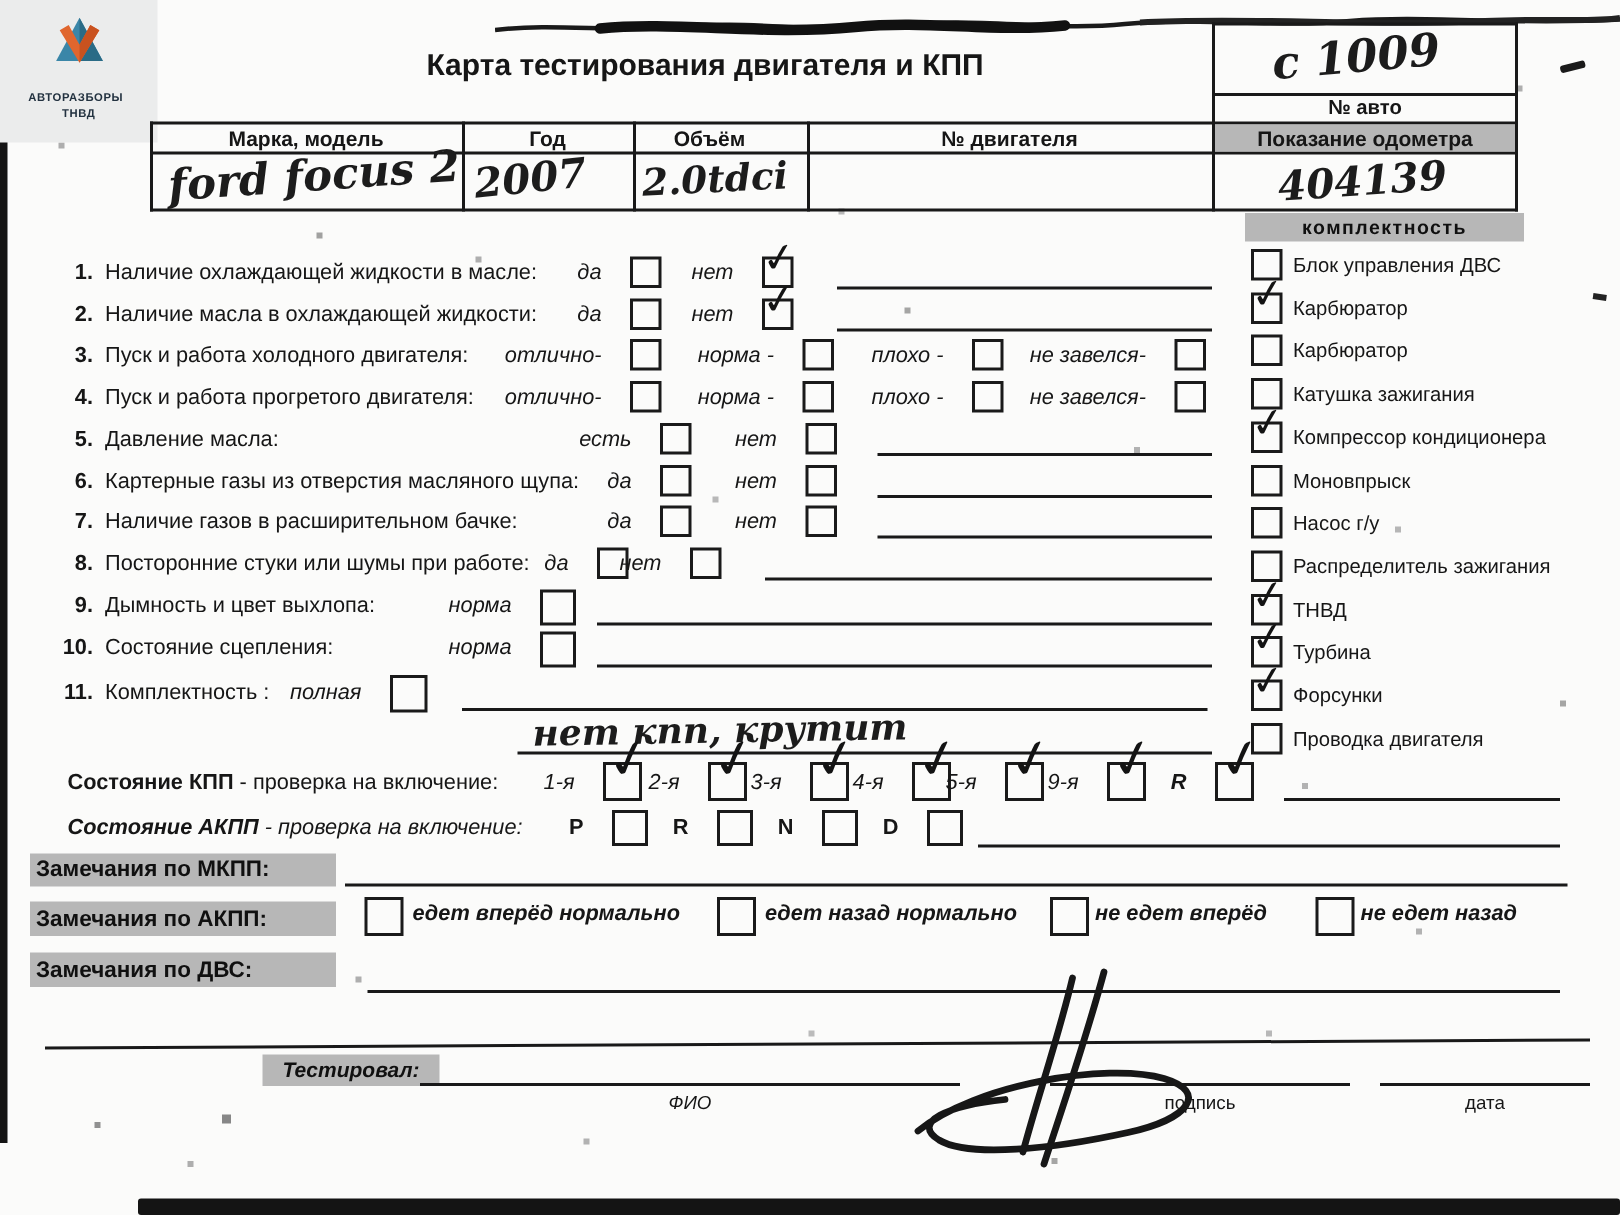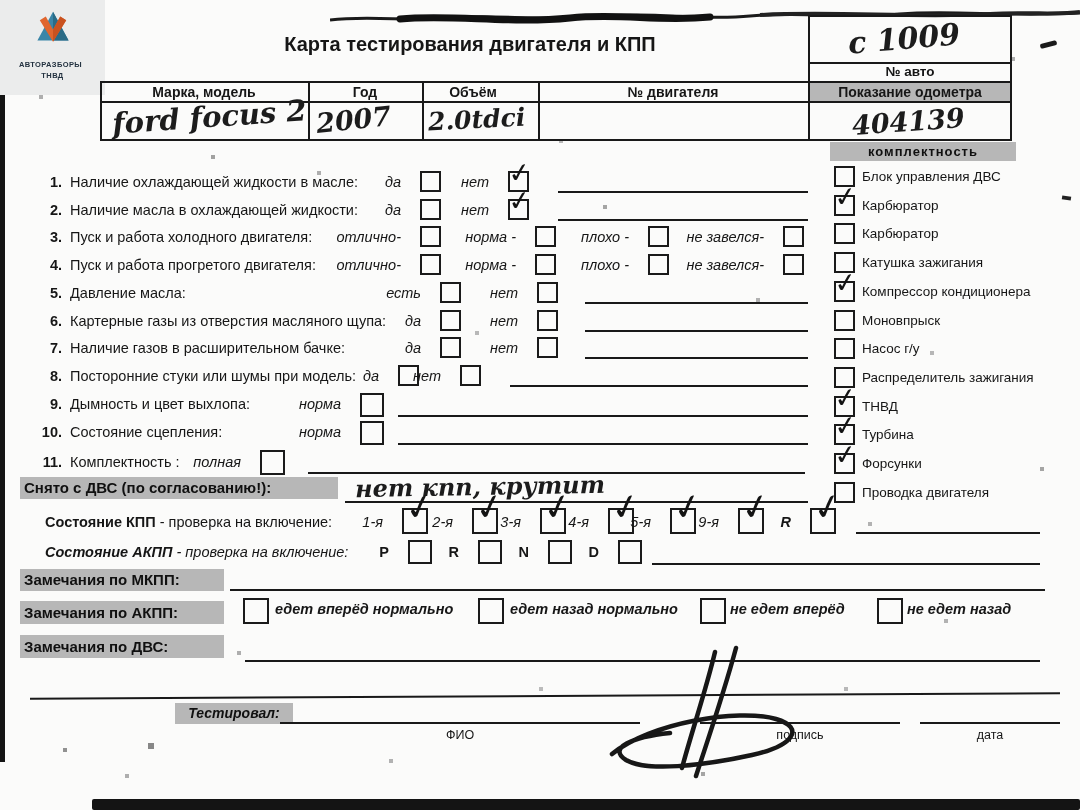--- a/index.html
+++ b/index.html
@@ -226,21 +226,21 @@
     <span class="qnum">7.</span>
     <span class="qlabel">Наличие газов в расширительном бачке:</span>
     <span class="opt" style="left:440px;">да</span>
     <span class="cb" style="left:440px;top:-1px;"></span>
     <span class="opt" style="left:537px;">нет</span>
     <span class="cb" style="left:537px;top:-1px;"></span>
     <span class="hl" style="left:585px;top:19px;width:223px;"></span>
   </div>
   <div class="q" style="top:366px;">
     <span class="qnum">8.</span>
-    <span class="qlabel">Посторонние стуки или шумы при модель:</span>
+    <span class="qlabel">Посторонние стуки или шумы при работе:</span>
     <span class="opt" style="left:398px;">да</span>
     <span class="cb" style="left:398px;top:-1px;"></span>
     <span class="opt" style="left:460px;">нет</span>
     <span class="cb" style="left:460px;top:-1px;"></span>
     <span class="hl" style="left:510px;top:19px;width:298px;"></span>
   </div>
   <div class="q" style="top:394px;">
     <span class="qnum">9.</span>
     <span class="qlabel">Дымность и цвет выхлопа:</span>
     <span class="opt" style="left:360px;">норма</span>
@@ -255,21 +255,20 @@
     <span class="hl" style="left:398px;top:21px;width:410px;"></span>
   </div>
   <div class="q" style="top:452px;">
     <span class="qnum">11.</span>
     <span class="qlabel">Комплектность :</span>
     <span class="opt" style="left:260px;">полная</span>
     <span class="cb big" style="left:260px;top:-2px;"></span>
     <span class="hl" style="left:308px;top:20px;width:497px;"></span>
   </div>
 
-  <div class="bar" style="left:20px;top:477px;width:318px;height:22px;font-size:15px;line-height:22px;padding-left:4px;box-sizing:border-box;">Снято с ДВС (по согласованию!):</div>
   <div class="hw" style="left:355px;top:475px;font-size:24px;transform:rotate(-1deg);">нет кпп, крутит</div>
   <div class="hl" style="left:345px;top:501px;width:463px;"></div>
 
   <div class="q" style="top:512px;">
     <span class="abs" style="left:45px;white-space:nowrap;"><b>Состояние КПП</b><span> - проверка на включение:</span></span>
     <span class="opt" style="left:402px;">1-я</span>
     <span class="cb gear checked" style="left:402px;top:-4px;">
         <span class="mark">✓</span>
       </span>
     <span class="opt" style="left:472px;">2-я</span>
@@ -326,21 +325,21 @@
   <span class="abs" style="left:907px;top:601px;font-size:14.5px;font-style:italic;font-weight:bold;white-space:nowrap;">не едет назад</span>
 
   <div class="bar" style="left:20px;top:635px;width:204px;height:23px;font-size:15px;line-height:23px;padding-left:4px;box-sizing:border-box;">Замечания по ДВС:</div>
   <div class="hl" style="left:245px;top:660px;width:795px;"></div>
   <div class="hl" style="left:30px;top:695px;width:1030px;transform:rotate(-0.3deg);"></div>
 
   <div class="bar" style="left:175px;top:703px;width:118px;height:21px;font-size:14px;line-height:21px;font-style:italic;text-align:center;">Тестировал:</div>
   <div class="hl" style="left:280px;top:722px;width:360px;"></div>
   <div class="hl" style="left:700px;top:722px;width:200px;"></div>
   <div class="hl" style="left:920px;top:722px;width:140px;"></div>
-  <div class="flabel" style="left:280px;top:728px;width:360px;">ФИО</div>
+  <div class="flabel" style="left:280px;top:728px;width:360px;font-style:italic;">ФИО</div>
   <div class="flabel" style="left:700px;top:728px;width:200px;">подпись</div>
   <div class="flabel" style="left:920px;top:728px;width:140px;">дата</div>
 
   <svg class="abs" style="left:590px;top:638px;" width="240" height="150" viewBox="0 0 240 150">
     <g fill="none" stroke="#171717" stroke-width="4.5" stroke-linecap="round">
       <path d="M125,14 C116,52 101,96 92,130"></path>
       <path d="M146,10 C133,58 117,104 106,138"></path>
       <path d="M22,116 C60,85 148,70 186,81 C216,90 203,108 162,117 C112,128 56,134 36,122 C17,110 42,99 80,95"></path>
     </g>
   </svg>

